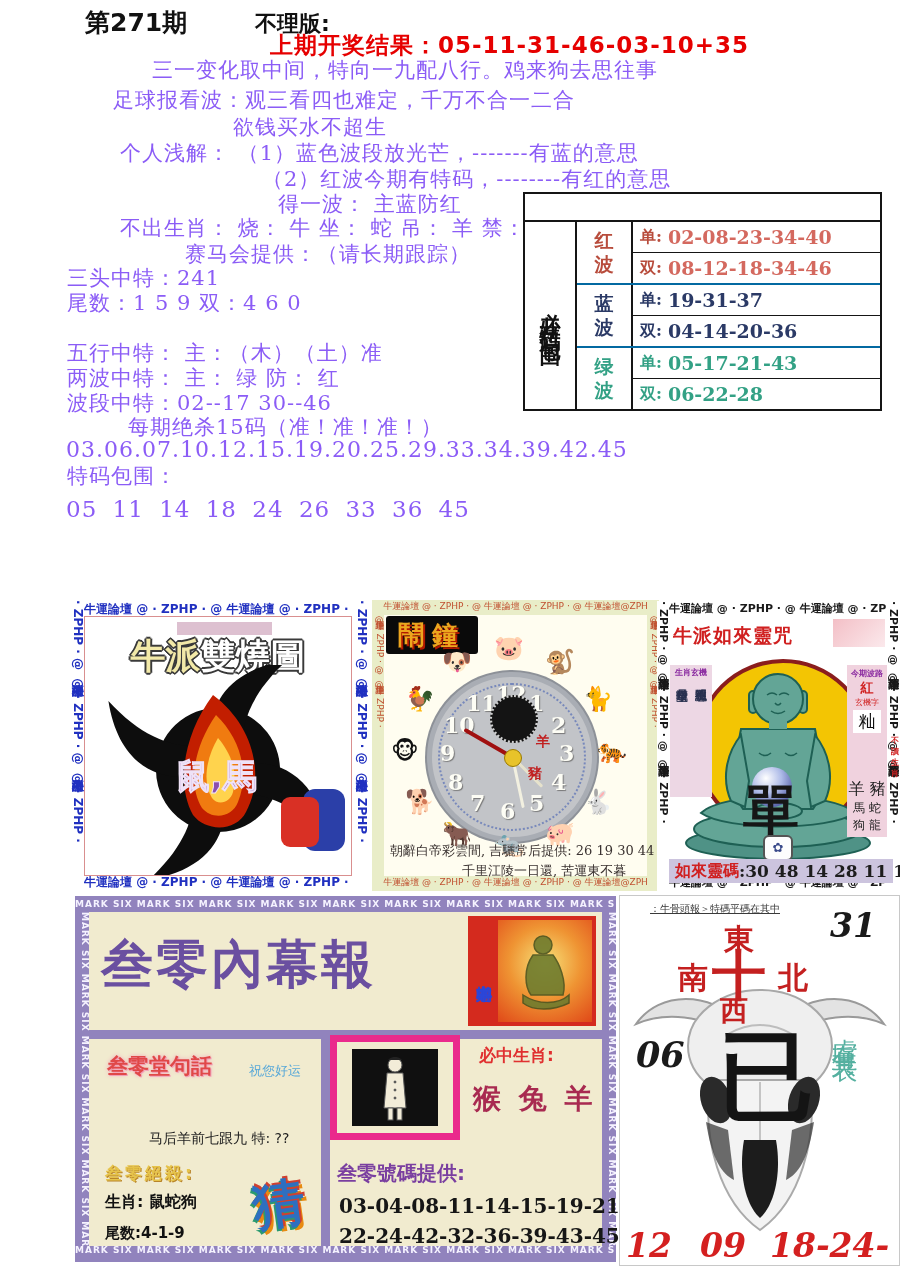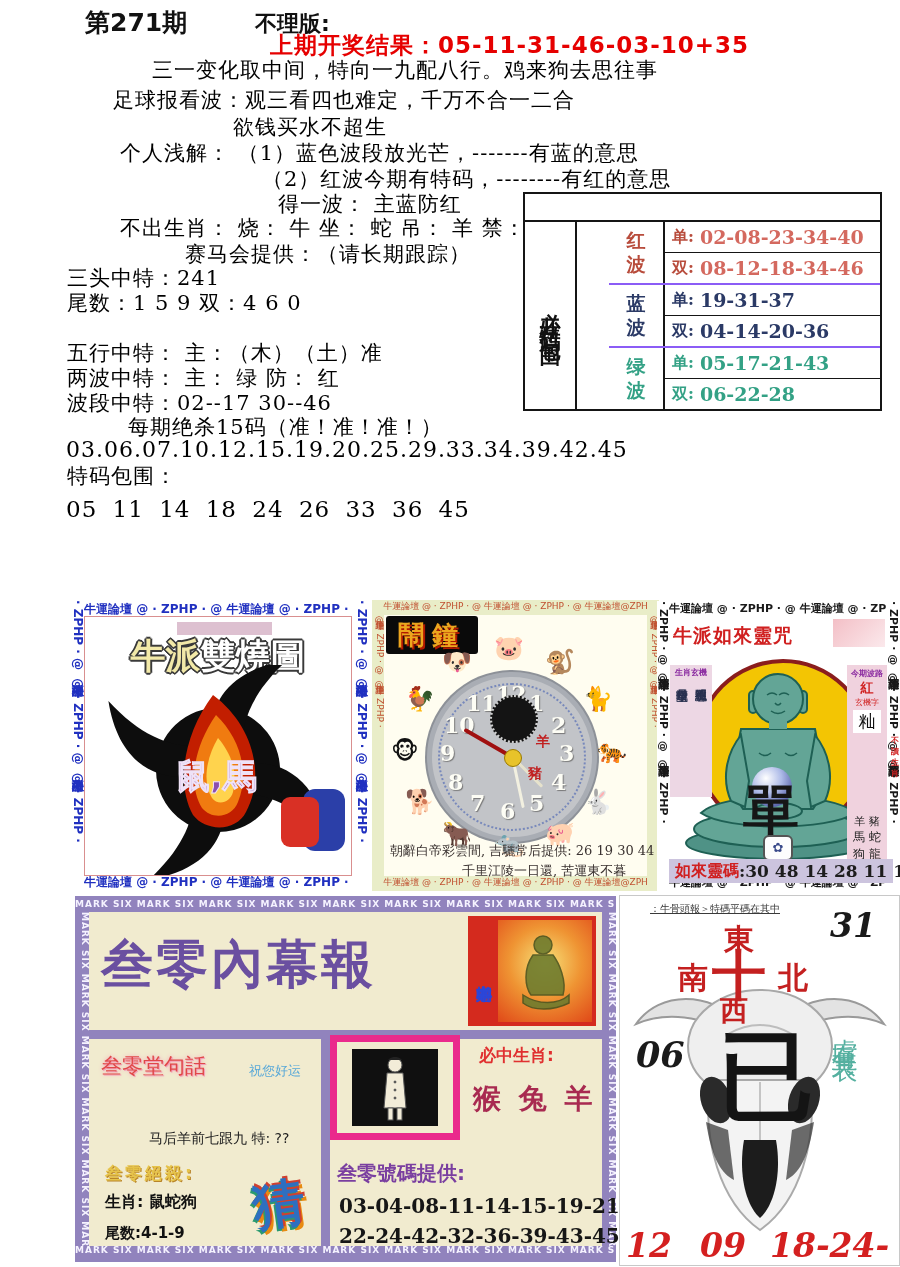--- a/index.html
+++ b/index.html
@@ -1,30 +1,30 @@
 <!DOCTYPE html>
 <html><head>
 <meta charset="utf-8">
 <style>
   html,body{margin:0;padding:0;background:#fff;}
   #stage{position:relative;width:900px;height:1267px;background:#fff;overflow:hidden;
          font-family:"DejaVu Sans","Liberation Sans",sans-serif;color:#111;}
   .ab{position:absolute;}
   .serif{font-family:"DejaVu Serif","Liberation Serif",serif;}
-  .toptxt{font-size:21px;color:#000000;letter-spacing:1px;white-space:nowrap;text-align:center;}
+  .toptxt{font-size:21px;color:#8b5cf6;letter-spacing:1px;white-space:nowrap;text-align:center;}
   .red{color:#e60000;}
   
   .wtable{border:2px solid #151515;background:#fff;}
   .wt-header{height:26px;border-bottom:2px solid #151515;}
   .wt-body{display:flex;height:187px;}
   .wt-side{width:50px;border-right:2px solid #151515;display:flex;align-items:center;justify-content:center;}
   .wt-side span{writing-mode:vertical-rl;font-size:21px;font-weight:bold;letter-spacing:7px;font-family:"DejaVu Serif",serif;}
-  .wt-rows{flex:1;display:flex;flex-direction:column;padding-left:32px;}
+  .wt-rows{flex:1;display:flex;flex-direction:column;}
   .wt-group{display:flex;flex:1;}
-  .wt-group + .wt-group{border-top:2px solid #8b5cf6;}
+  .wt-group + .wt-group{border-top:2px solid #0369a1;}
   .wt-wave{width:54px;border-right:2px solid #151515;display:flex;align-items:center;justify-content:center;}
   .wt-wave span{width:1.1em;font-size:19px;font-weight:bold;line-height:1.25;word-break:break-all;text-align:center;font-family:"DejaVu Serif",serif;}
   .wt-vals{flex:1;display:flex;flex-direction:column;}
   .wt-row{flex:1;display:flex;align-items:center;padding-left:7px;font-family:"DejaVu Serif",serif;
           font-size:19px;font-weight:bold;white-space:nowrap;}
   .wt-row + .wt-row{border-top:1px solid #151515;}
   .wt-row .lab{font-size:16px;margin-right:6px;}
   
   .bstrip{overflow:hidden;white-space:nowrap;line-height:1;}
   .p1strip{color:#2030c0;font-weight:bold;font-size:12px;background:#fff;}
@@ -255,21 +255,21 @@
         <span class="vtxt" style="font-size:12px;color:#28304f;">孤魂不明思欲絕</span>
       </div>
     </div>
 
     <div class="ab" style="left:190px;top:64px;width:40px;background:#f0d2de;padding:3px 0;text-align:center;">
       <div style="font-size:8px;color:#8a2aa0;font-weight:bold;">今期波路</div>
       <div style="font-size:13px;color:#d02020;font-weight:bold;">紅</div>
       <div style="font-size:8px;color:#d02020;">玄機字</div>
       <div style="font-size:17px;color:#111;background:#fff;margin:2px 6px;">籼</div>
       <div style="font-size:8px;color:#d02020;font-weight:bold;margin-top:2px;margin-left:44px;">不讀生肖</div>
-      <div style="font-size:11px;color:#222;margin-top:35px;">羊 豬</div>
+      <div style="font-size:16px;color:#222;">羊 豬</div>
       <div style="font-size:12px;color:#222;">馬 蛇</div>
       <div style="font-size:12px;color:#222;">狗 龍</div>
     </div>
 
     <div class="ab" style="left:12px;top:258px;width:218px;height:24px;background:#ccc4de;display:flex;align-items:center;padding-left:6px;white-space:nowrap;">
       <span style="font-size:16px;font-weight:bold;color:#d02020;">如來靈碼</span>
       <span class="serif" style="font-size:17px;font-weight:bold;color:#1d1d1d;">:30 48 14 28 11 17 16</span>
     </div>
   </div>
 
@@ -291,21 +291,21 @@
               <path d="M20,26 C10,40 12,58 18,66 L50,66 C54,52 46,34 40,26 Z"></path>
               <path d="M10,66 C25,76 45,76 56,66 L56,74 C40,82 20,82 10,74 Z"></path>
             </g>
           </svg>
         </div>
       </div>
 
       <div class="ab" style="left:0;top:118px;width:513px;height:9px;background:#9183bd;"></div>
       <div class="ab" style="left:232px;top:127px;width:9px;height:207px;background:#9183bd;"></div>
 
-      <div class="ab" style="left:12px;top:140px;font-size:21px;font-weight:normal;color:#e04848;text-shadow:0 0 4px #f2a0b8,1px 1px 0 #f2a0b8;">叁零堂句話</div>
+      <div class="ab" style="left:18px;top:140px;font-size:21px;font-weight:bold;color:#e04848;text-shadow:0 0 4px #f2a0b8,1px 1px 0 #f2a0b8;">叁零堂句話</div>
       <div class="ab" style="left:160px;top:150px;font-size:13px;color:#58a8d8;font-family:Liberation Serif, serif;">祝您好运</div>
       <div class="ab" style="left:60px;top:218px;font-size:14px;color:#222;">马后羊前七跟九  特: ??</div>
       <div class="ab" style="left:16px;top:250px;font-size:17px;font-weight:bold;color:#e6c34a;letter-spacing:3px;text-shadow:1px 1px 0 #b8842a;">叁零絕殺:</div>
       <div class="ab" style="left:16px;top:280px;font-size:16px;font-weight:bold;color:#111;">生肖: 鼠蛇狗</div>
       <div class="ab" style="left:16px;top:312px;font-size:15px;font-weight:bold;color:#111;">尾数:4-1-9</div>
       <div class="ab" style="left:164px;top:258px;font-size:52px;font-weight:bold;color:#2e6fc0;transform:rotate(-8deg);text-shadow:2px -2px 0 #d04030,-2px 2px 0 #2a9a70,3px 3px 0 #e88a10;">猜</div>
 
       <div class="ab" style="left:241px;top:123px;width:130px;height:105px;border:7px solid #ea2a8c;background:#f1ebcf;box-sizing:border-box;display:flex;align-items:center;justify-content:center;">
         <div style="width:86px;height:77px;background:#101010;display:flex;align-items:flex-end;justify-content:center;">
           <svg width="34" height="70" viewBox="0 0 34 70">

